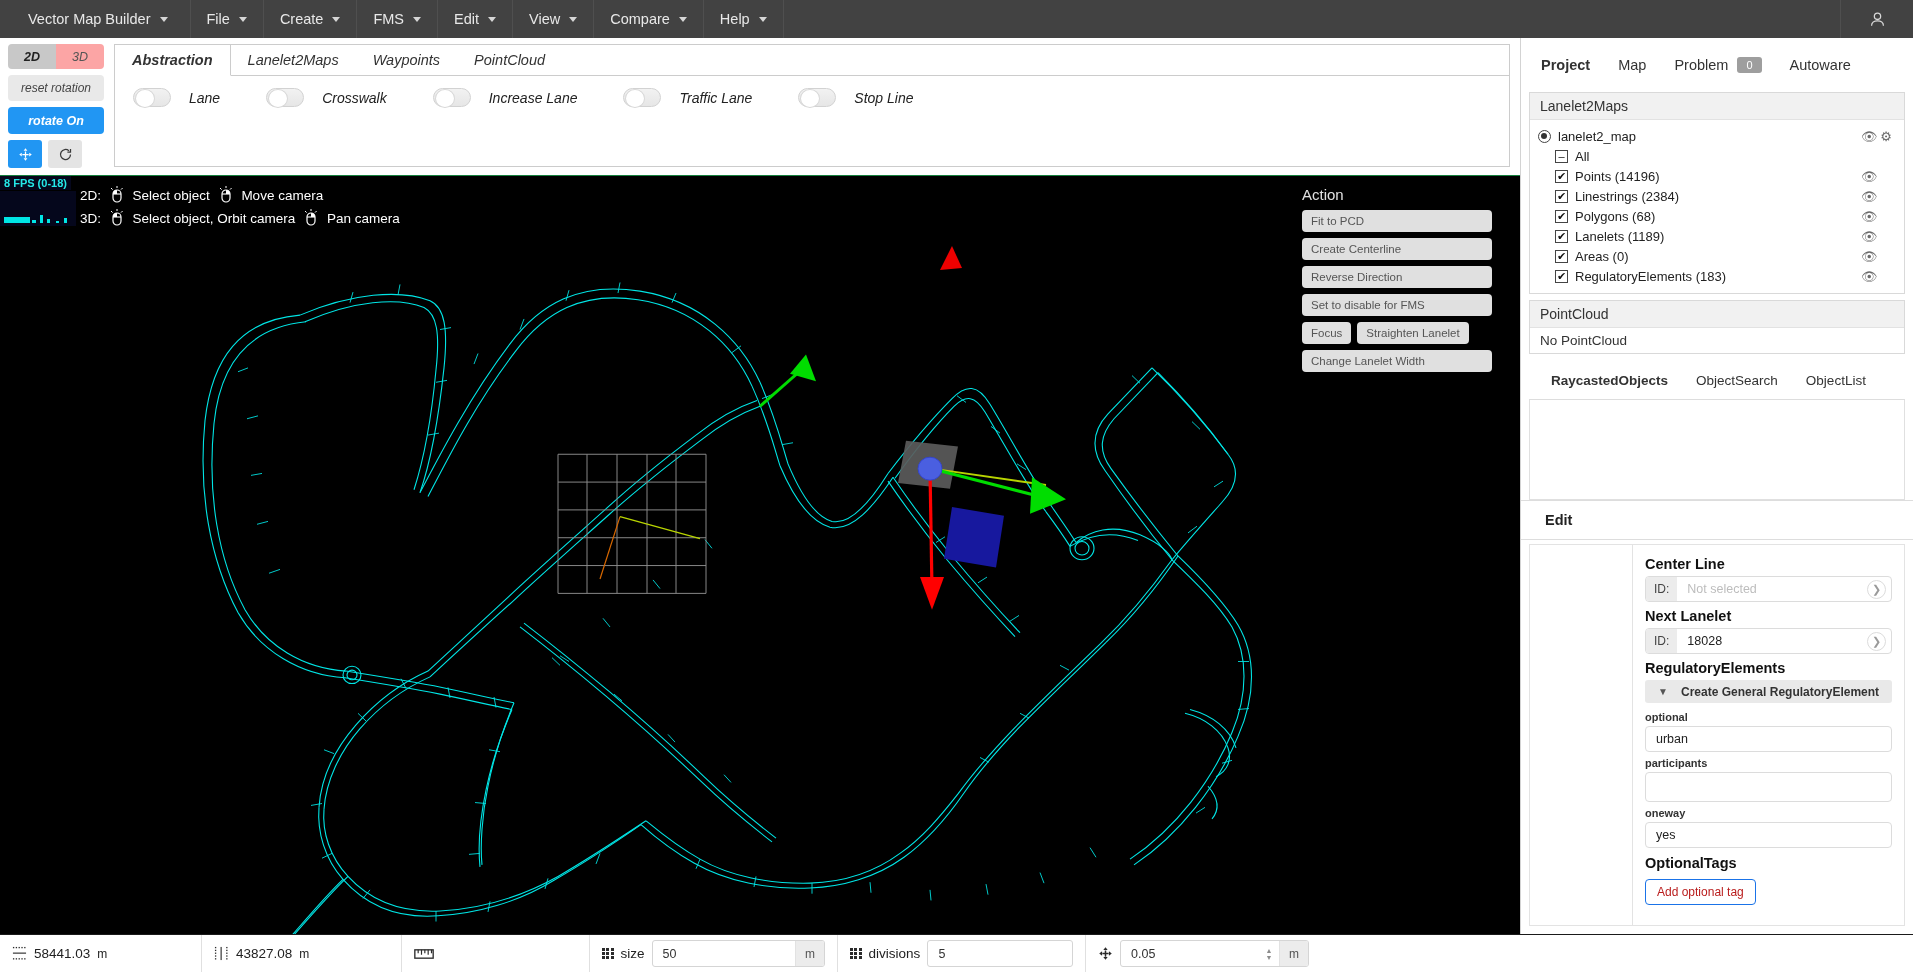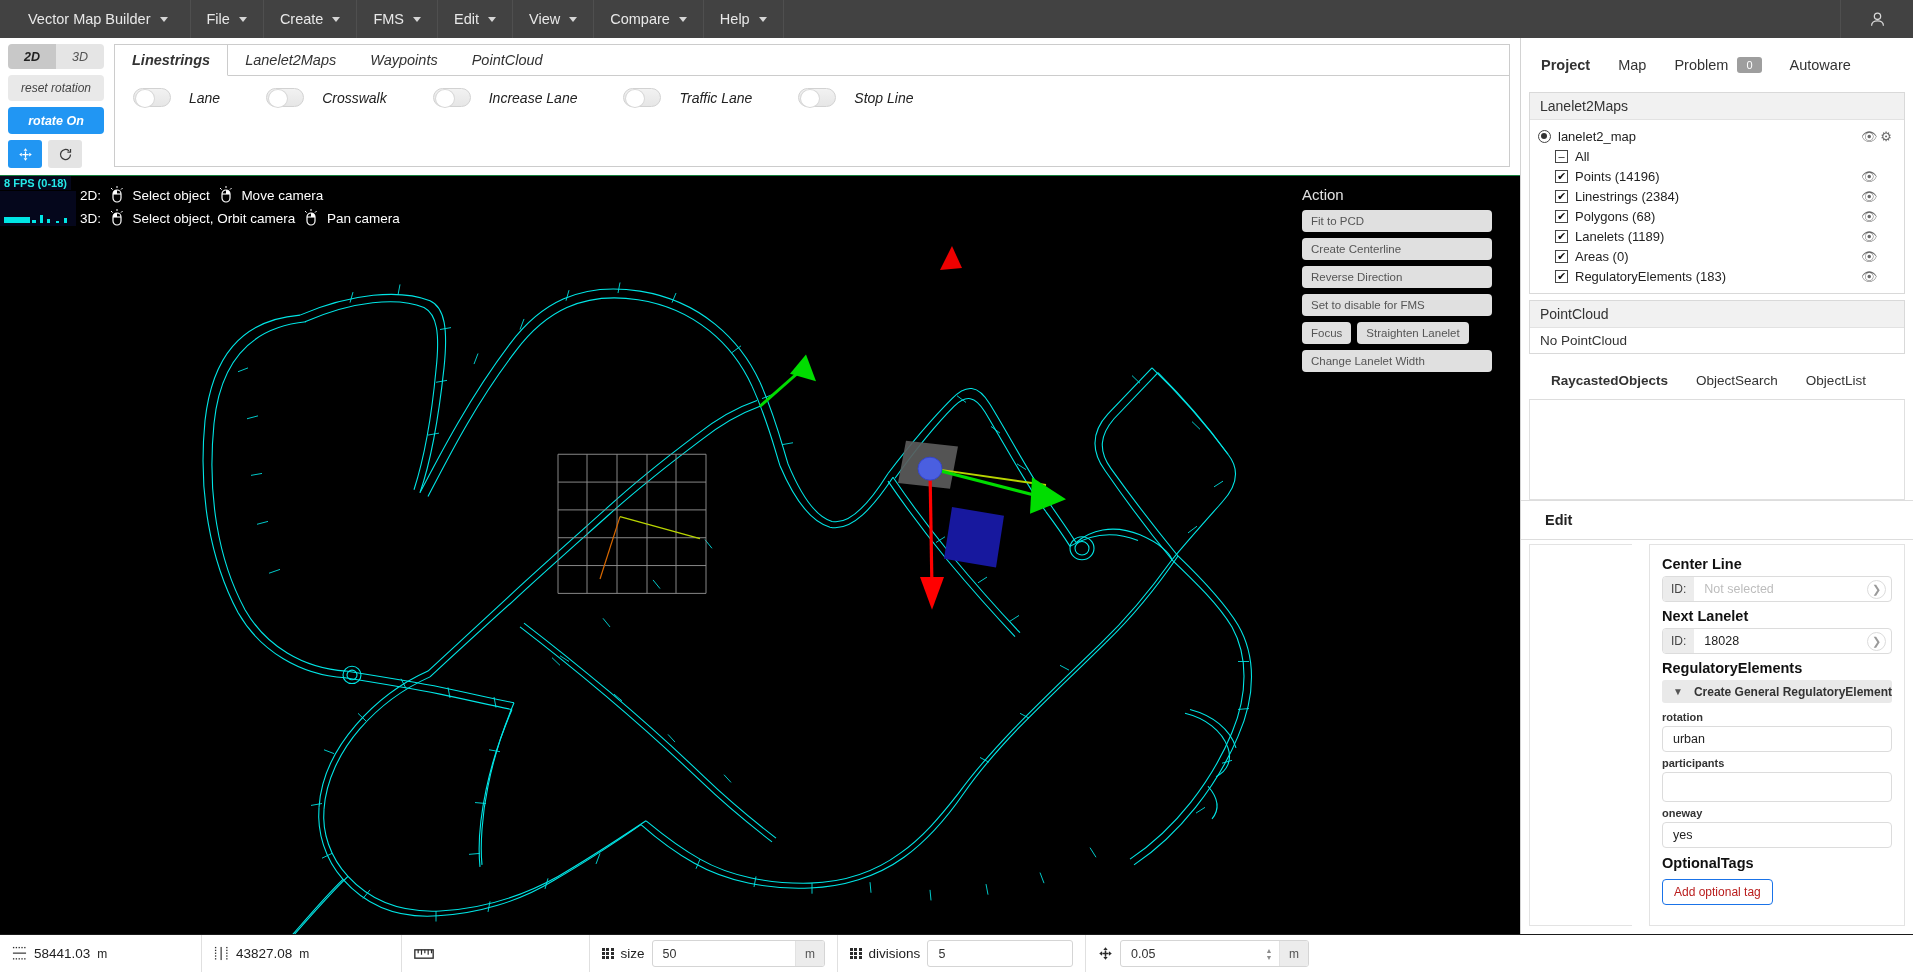--- a/index.html
+++ b/index.html
@@ -47,21 +47,21 @@
 
   .toolstrip {
     height: 138px; background: #fff; display: flex; flex: none;
     border-bottom: 1px solid #15803d;
     font-style: italic;
   }
   .leftctrl { width: 110px; padding: 6px 6px 0 8px; display: flex; flex-direction: column; gap: 6px; }
   .dimtoggle { display: flex; height: 25px; border-radius: 4px; overflow: hidden; }
   .dimtoggle > div {
     flex: 1; display: flex; align-items: center; justify-content: center;
-    font-size: 12.5px; cursor: pointer; background: #e5e5e5; color: #555;
+    font-size: 12.5px; cursor: pointer; background: #fca5a5; color: #555;
   }
   .dimtoggle > div.active { background: #c8c8c8; color: #222; font-weight: bold; }
   .btn-reset {
     height: 26px; background: #e9e9e9; border-radius: 4px;
     display: flex; align-items: center; justify-content: center;
     font-size: 12px; color: #444; cursor: pointer;
   }
   .btn-rotate {
     height: 27px; background: #2196f3; color: #fff; border-radius: 4px;
     display: flex; align-items: center; justify-content: center;
@@ -165,21 +165,21 @@
   .rp-subtabs { display: flex; align-items: center; height: 38px; padding: 0 8px; border-bottom: 1px solid #ddd; margin: 8px 8px 0 8px;}
   .rp-subtab { padding: 0 14px; font-size: 13.5px; color: #333; cursor: pointer; }
   .rp-subtab.active { font-weight: bold; }
   .rp-emptybox { height: 100px; margin: 0 8px; border: 1px solid #e0e0e0; border-top: none; }
   .edit-head { padding: 11px 24px; font-size: 14.5px; font-weight: bold; border-top: 1px solid #ddd; border-bottom: 1px solid #ddd; }
 
   .edit-body { flex: 1 1 auto; display: flex; min-height: 0; padding: 4px 8px 8px 8px; }
   .edit-left { width: 103px; flex: none; border: 1px solid #e3e3e3; border-right: none; }
   .edit-right {
     flex: 1 1 auto; border: 1px solid #e3e3e3; padding: 8px 12px 10px 12px;
-    overflow: hidden; position: relative; margin-left: 17px;
+    overflow: hidden; position: relative;
   }
   .fld-title { font-size: 14.5px; font-weight: bold; color: #111; margin: 3px 0 4px 0; }
   .idrow { display: flex; align-items: center; height: 26px; border: 1px solid #dcdcdc; border-radius: 4px; margin-bottom: 6px; background: #fff;}
   .idrow .tagcell { background: #ececec; height: 100%; display: flex; align-items: center; padding: 0 8px; font-size: 12px; color: #444; border-radius: 3px 0 0 3px;}
   .idrow .valcell { flex: 1 1 auto; padding: 0 10px; font-size: 12.5px; color: #222; }
   .idrow .valcell.ph { color: #bdbdbd; }
   .chev-btn {
     width: 19px; height: 19px; border: 1px solid #dcdcdc; border-radius: 50%;
     display: flex; align-items: center; justify-content: center;
     color: #9a9a9a; font-size: 11px; margin-right: 5px; cursor: pointer;
@@ -290,21 +290,21 @@
               <svg width="15" height="15" viewBox="0 0 24 24">
                 <path d="M20 12a8 8 0 1 1-2.6-5.9" fill="none" stroke="#3a3a3a" stroke-width="2"></path>
                 <path d="M20 3v5h-5" fill="none" stroke="#3a3a3a" stroke-width="2"></path>
               </svg>
             </div>
           </div>
         </div>
 
         <div class="tabpanel">
           <div class="tabrow">
-            <div class="tab active">Linestrings</div>
+            <div class="tab active">Abstraction</div>
             <div class="tab">Lanelet2Maps</div>
             <div class="tab">Waypoints</div>
             <div class="tab">PointCloud</div>
             <div class="tabfill"></div>
           </div>
           <div class="togglerow">
             <div class="toggle-group">
               <div class="switch"></div>
               <span class="switch-label">Lane</span>
             </div>
@@ -627,21 +627,21 @@
             <span class="valcell">18028</span>
             <span class="chev-btn">❯</span>
           </div>
 
           <div class="fld-title">RegulatoryElements</div>
           <div class="regbar">
             <span class="carr">▼</span>
             <span class="rtxt">Create General RegulatoryElement</span>
           </div>
 
-          <div class="minilabel">rotation</div>
+          <div class="minilabel">optional</div>
           <div class="inputbox">urban</div>
 
           <div class="minilabel">participants</div>
           <div class="inputbox" style="height:30px"></div>
 
           <div class="minilabel">oneway</div>
           <div class="inputbox">yes</div>
 
           <div class="fld-title" style="margin-top:7px">OptionalTags</div>
           <div class="addtag">Add optional tag</div>

